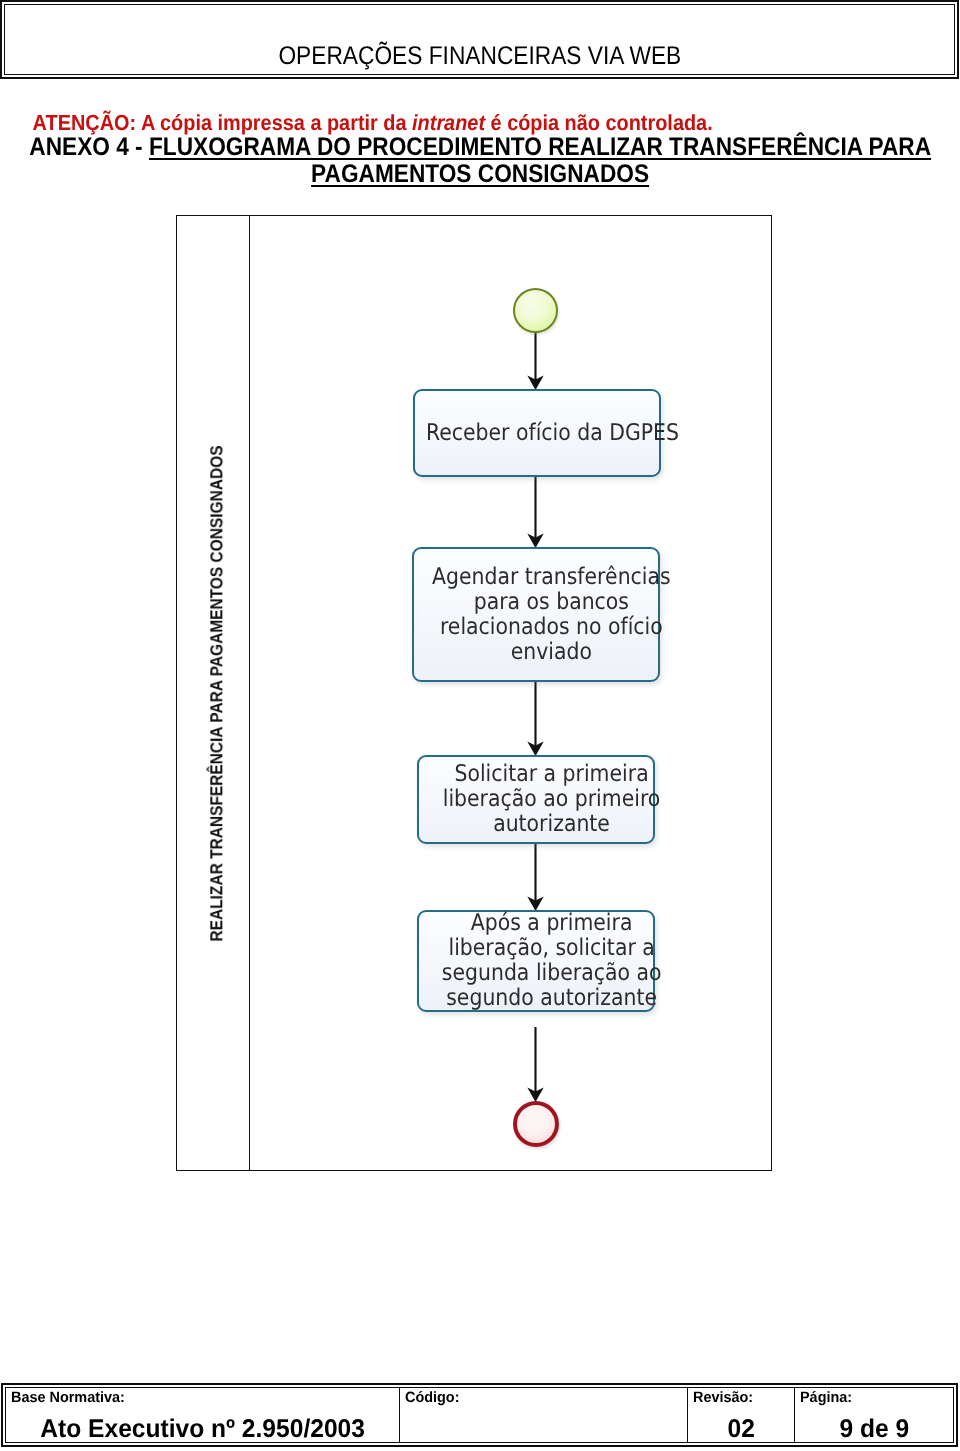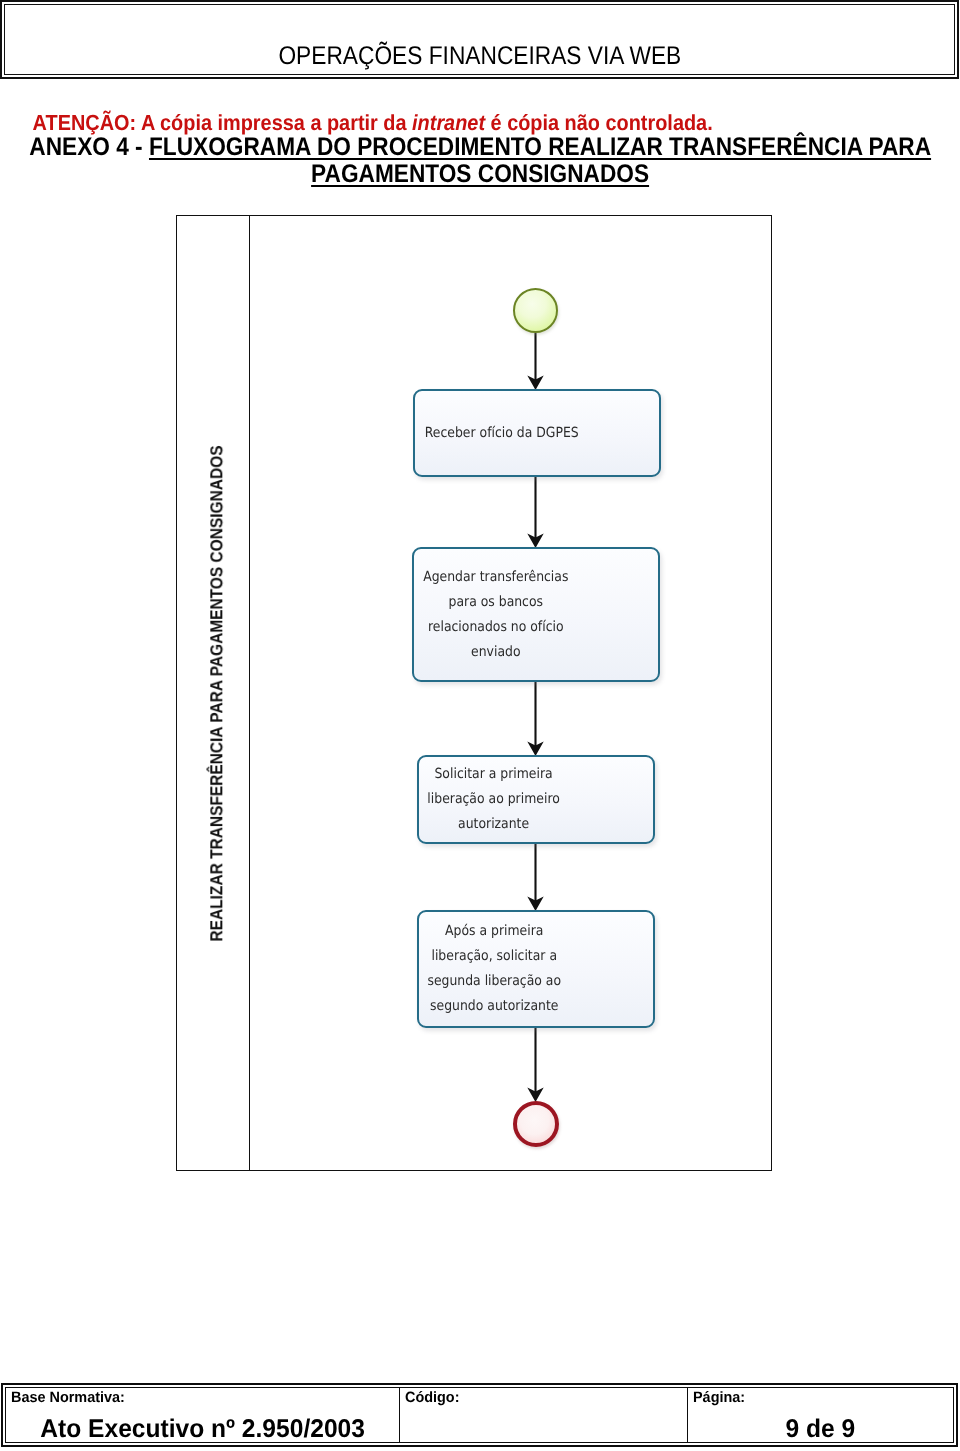--- a/index.html
+++ b/index.html
@@ -43,23 +43,23 @@
       display:flex;align-items:center;justify-content:center;}
   .lane-label span{transform:rotate(-90deg) scaleX(0.896);white-space:nowrap;
       font-size:17.3px;font-weight:bold;color:#111;letter-spacing:0px;
       will-change:transform;backface-visibility:hidden;}
 
   
   .task{position:absolute;box-sizing:border-box;border:2px solid #256C88;
       border-radius:9px;
       background:linear-gradient(180deg,#fcfdff 0%,#f5f7fc 55%,#edf1f8 100%);
       box-shadow:2px 3px 4px rgba(130,132,140,0.22);
-      display:flex;align-items:center;text-align:center;
+      display:flex;align-items:center;justify-content:center;text-align:center;
       color:#2b2b2b;font-family:"DejaVu Sans",sans-serif;
-      font-size:14px;line-height:25px;}
+      font-size:23px;line-height:25px;padding-left:31px;}
   .task > span{display:inline-block;transform:scaleX(0.888);
       transform-origin:center center;white-space:pre;}
 
   .ev{position:absolute;border-radius:50%;box-sizing:border-box;}
   .ev-start{border:2px solid #6b8424;
       background:radial-gradient(circle at 42% 34%,#f7fdea 0%,#f1fbd8 38%,#e2f7ad 72%,#cff07a 100%);
       box-shadow:1px 2px 3px rgba(150,160,130,0.30);}
   .ev-end{border:4.2px solid #9c1622;
       background:radial-gradient(circle at 46% 40%,#fdf7f7 0%,#fcf1f1 46%,#fadede 76%,#f6c9c9 100%);
       box-shadow:1px 2px 3px rgba(160,130,130,0.30);}
@@ -129,39 +129,43 @@
       <span>Solicitar a primeira
 liberação ao primeiro
 autorizante</span>
     </div>
     <div class="task" style="left:235px;top:331px;width:248px;height:135px;">
       <span>Agendar transferências
 para os bancos
 relacionados no ofício
 enviado</span>
     </div>
-    <div class="task" style="left:240px;top:694px;width:238px;height:118px;">
+    <div class="task" style="left:240px;top:694px;width:238px;height:102px;">
       <span>Após a primeira
 liberação, solicitar a
 segunda liberação ao
 segundo autorizante</span>
     </div>
 
     <div class="ev ev-end" style="left:336px;top:885px;width:46px;height:46px;"></div>
   </div>
 
   <div class="footer">
    <div class="footer-inner">
     <div class="fcell" style="width:393px">
       <div class="flabel"><span>Base Normativa:</span></div>
       <div class="fval"><span>Ato Executivo nº 2.950/2003</span></div>
     </div>
     <div class="fcell" style="width:288px">
       <div class="flabel"><span>Código:</span></div>
     </div>
+    <div class="fcell" style="width:107px">
+      <div class="flabel"><span>Revisão:</span></div>
+      <div class="fval"><span>02</span></div>
+    </div>
     <div class="fcell" style="flex:1">
       <div class="flabel"><span>Página:</span></div>
       <div class="fval"><span>9 de 9</span></div>
     </div>
    </div>
   </div>
 
 </div>
 
 </body></html>

